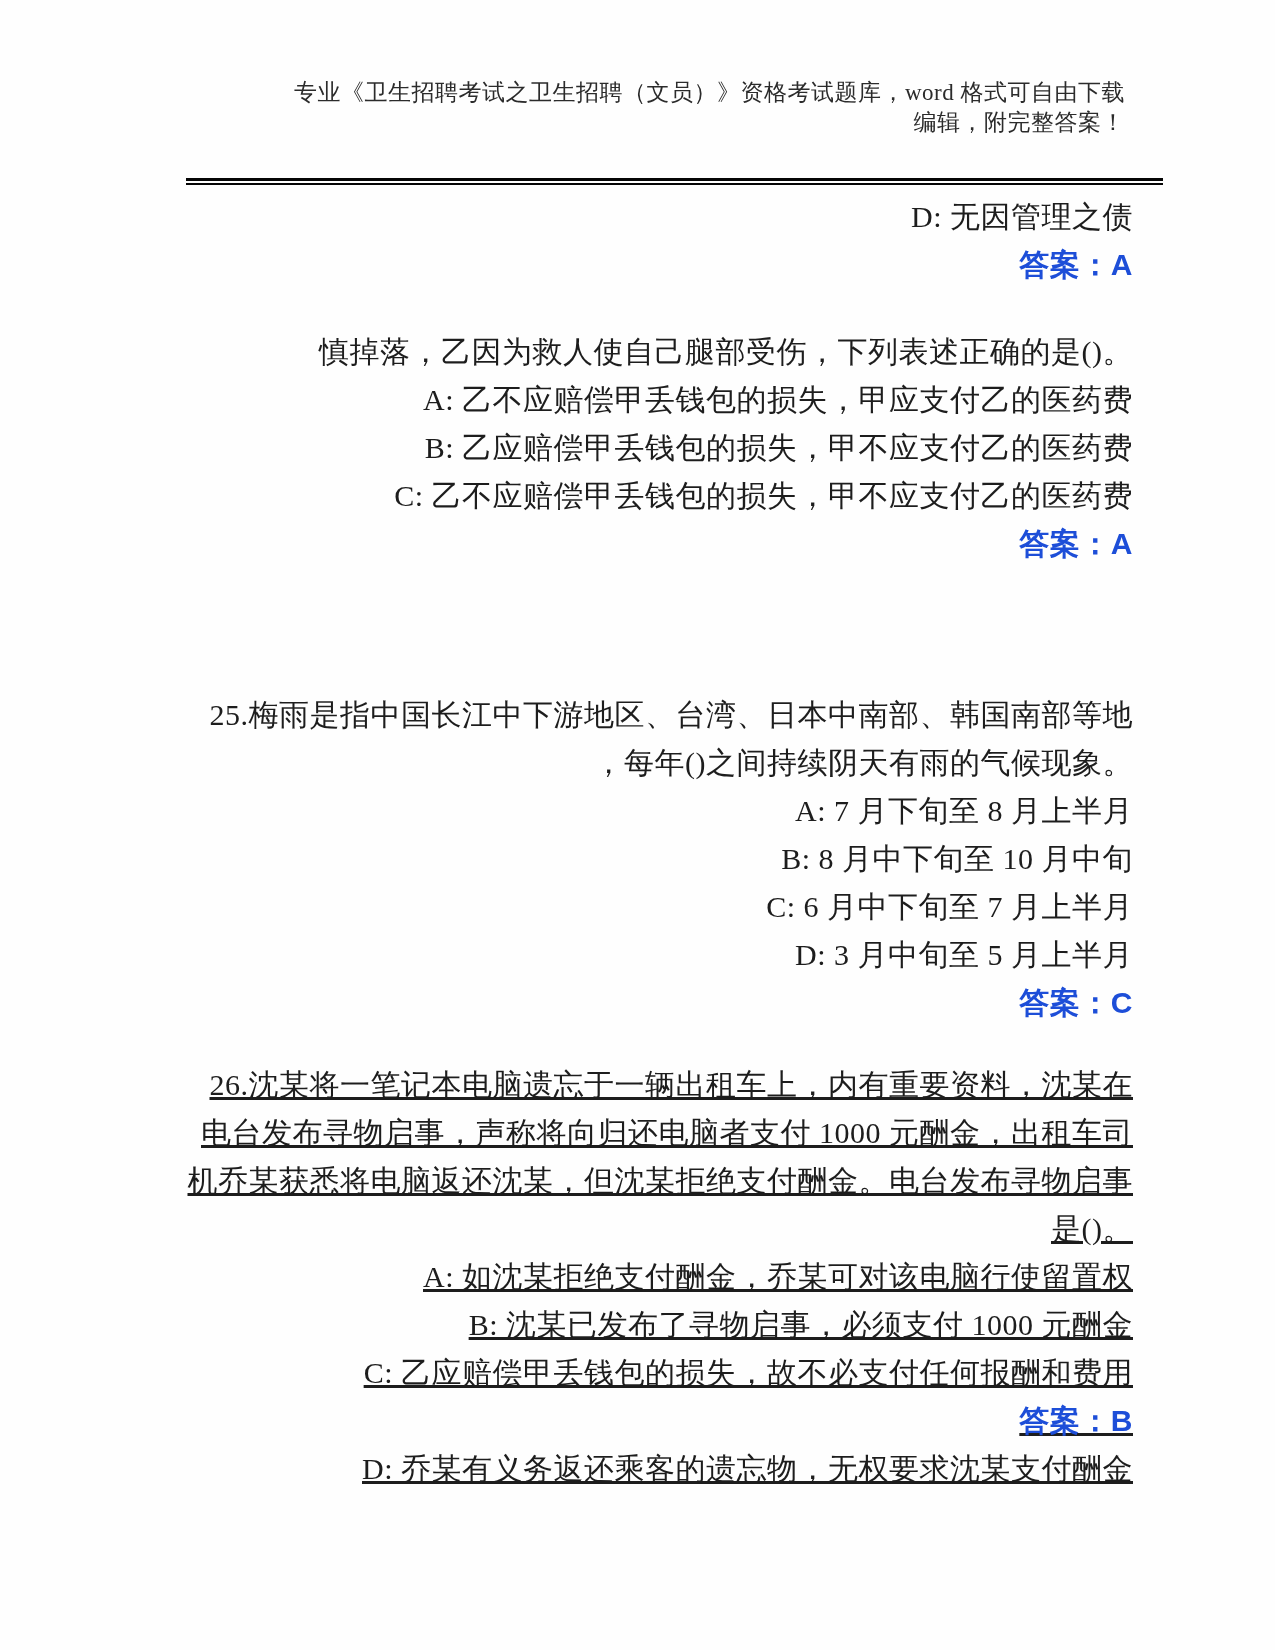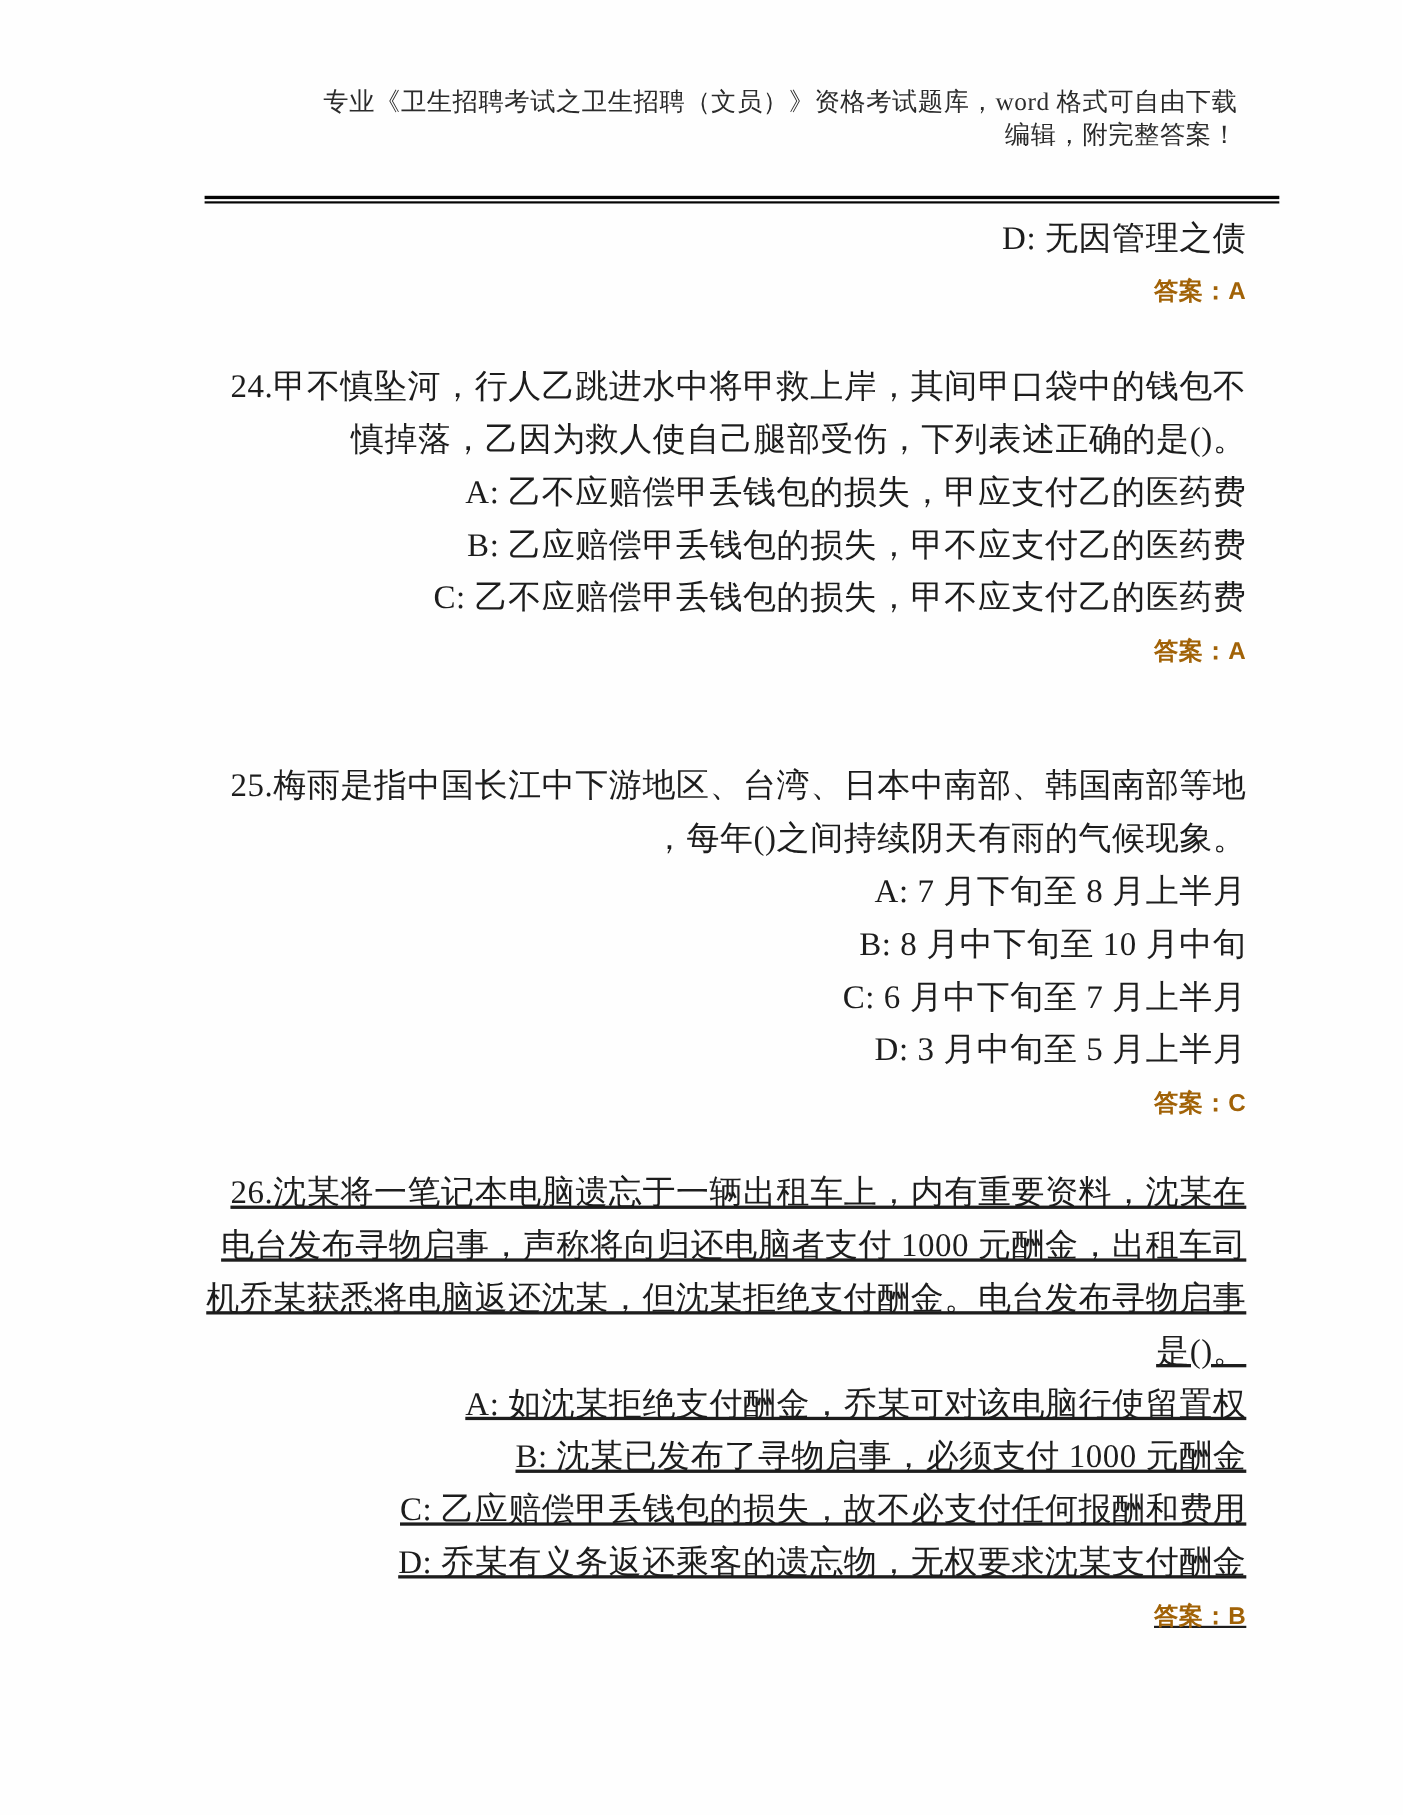--- a/index.html
+++ b/index.html
@@ -39,22 +39,22 @@
   }
   .t-line {
     font-size: 30px;
     line-height: 48px;
     white-space: pre-wrap;
     letter-spacing: 0.5px;
   }
   .answer-line {
     font-family: "Liberation Sans", "DejaVu Sans", sans-serif;
     font-weight: 700;
-    font-size: 22px;
-    color: #a16207;
+    font-size: 30px;
+    color: #1d4ed8;
   }
   #block-leftover { top: 193px; }
   #block-q24 { top: 328px; }
   #block-q25 { top: 691px; }
   #block-q26 { top: 1061px; text-decoration: underline; }
 </style>
 </head>
 <body>
 
 <div class="page">
@@ -65,21 +65,20 @@
   </div>
 
   <div class="header-rule"></div>
 
   <div class="text-block" id="block-leftover">
     <div class="t-line">D: 无因管理之债</div>
     <div class="t-line answer-line">答案：A</div>
   </div>
 
   <div class="text-block" id="block-q24">
-    <div class="t-line">24.甲不慎坠河，行人乙跳进水中将甲救上岸，其间甲口袋中的钱包不</div>
     <div class="t-line">慎掉落，乙因为救人使自己腿部受伤，下列表述正确的是()。</div>
     <div class="t-line">A: 乙不应赔偿甲丢钱包的损失，甲应支付乙的医药费</div>
     <div class="t-line">B: 乙应赔偿甲丢钱包的损失，甲不应支付乙的医药费</div>
     <div class="t-line">C: 乙不应赔偿甲丢钱包的损失，甲不应支付乙的医药费</div>
     <div class="t-line answer-line">答案：A</div>
   </div>
 
   <div class="text-block" id="block-q25">
     <div class="t-line">25.梅雨是指中国长江中下游地区、台湾、日本中南部、韩国南部等地</div>
     <div class="t-line">，每年()之间持续阴天有雨的气候现象。</div>
@@ -91,17 +90,17 @@
   </div>
 
   <div class="text-block" id="block-q26">
     <div class="t-line">26.沈某将一笔记本电脑遗忘于一辆出租车上，内有重要资料，沈某在</div>
     <div class="t-line">电台发布寻物启事，声称将向归还电脑者支付 1000 元酬金，出租车司</div>
     <div class="t-line">机乔某获悉将电脑返还沈某，但沈某拒绝支付酬金。电台发布寻物启事</div>
     <div class="t-line">是()。</div>
     <div class="t-line">A: 如沈某拒绝支付酬金，乔某可对该电脑行使留置权</div>
     <div class="t-line">B: 沈某已发布了寻物启事，必须支付 1000 元酬金</div>
     <div class="t-line">C: 乙应赔偿甲丢钱包的损失，故不必支付任何报酬和费用</div>
+    <div class="t-line answer-line">答案：B</div>
     <div class="t-line">D: 乔某有义务返还乘客的遗忘物，无权要求沈某支付酬金</div>
-    <div class="t-line answer-line">答案：B</div>
   </div>
 
 </div>
 
 </body></html>

